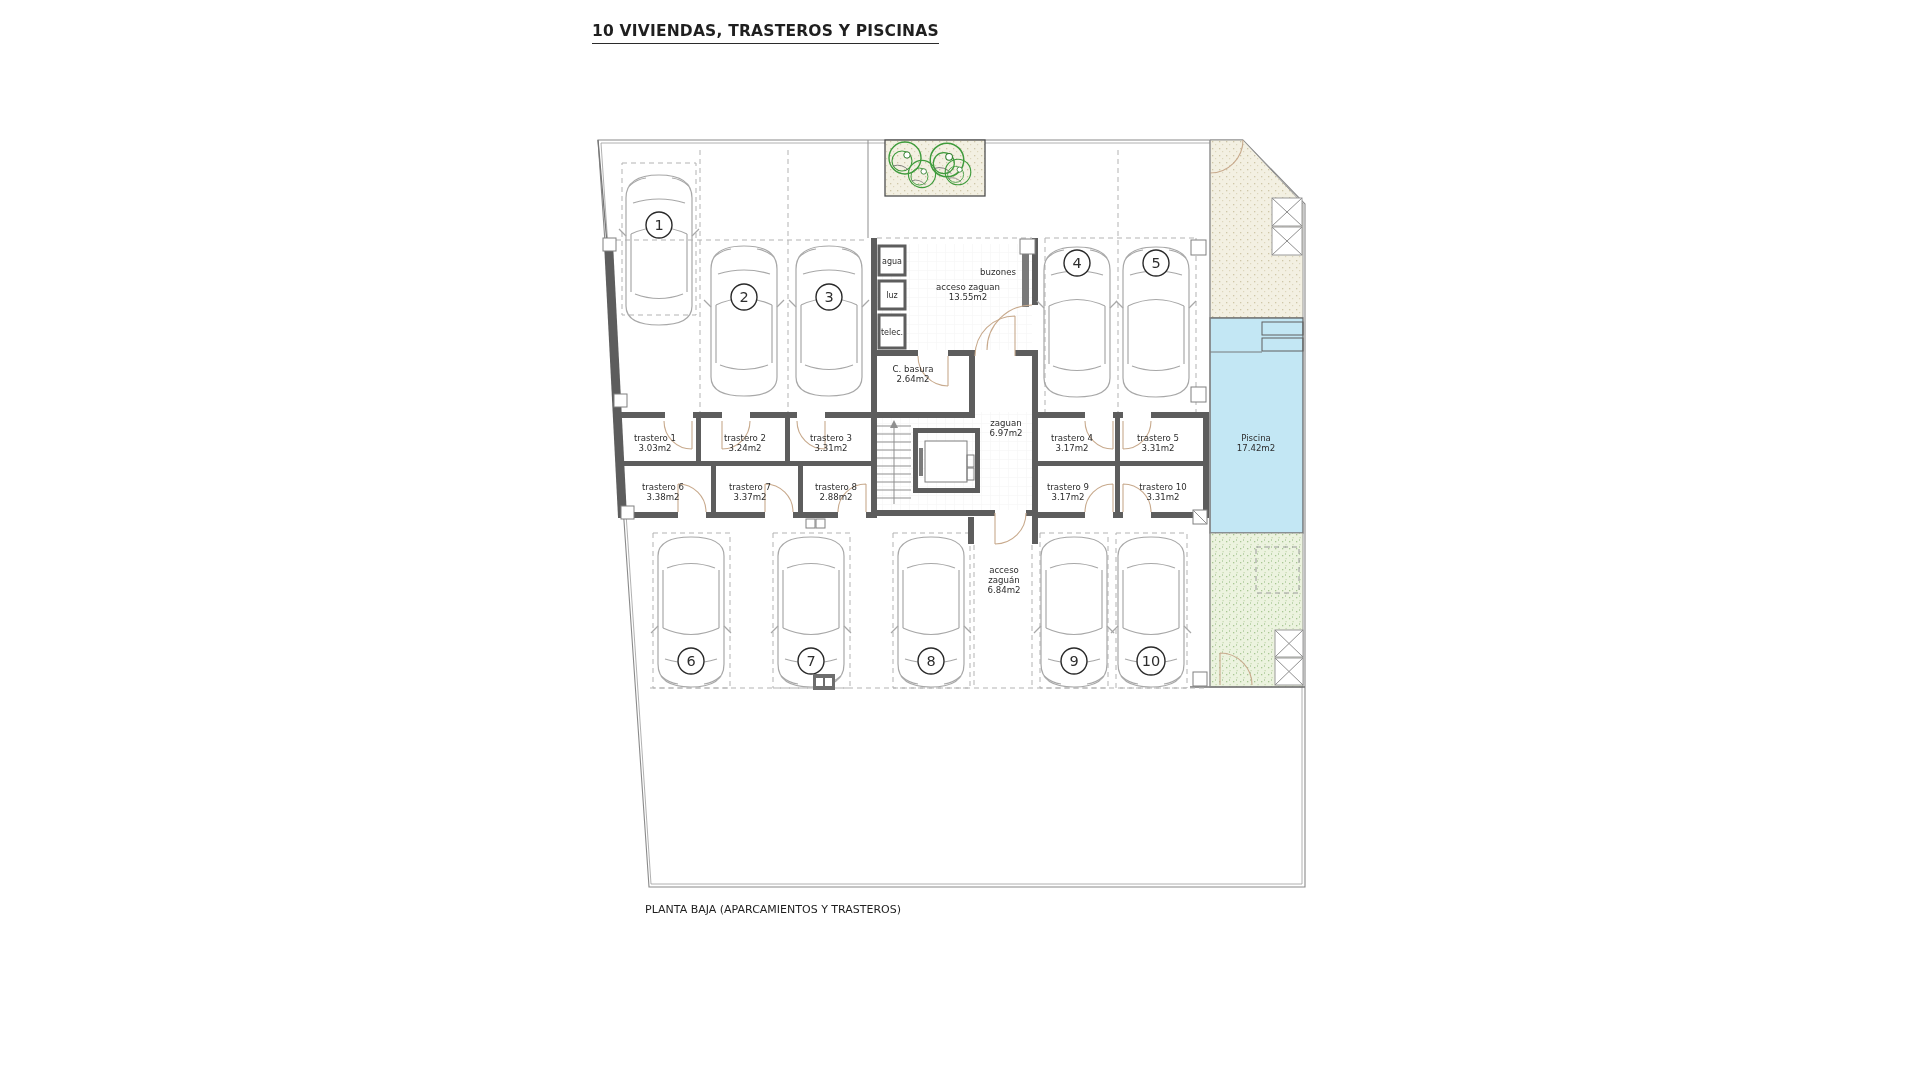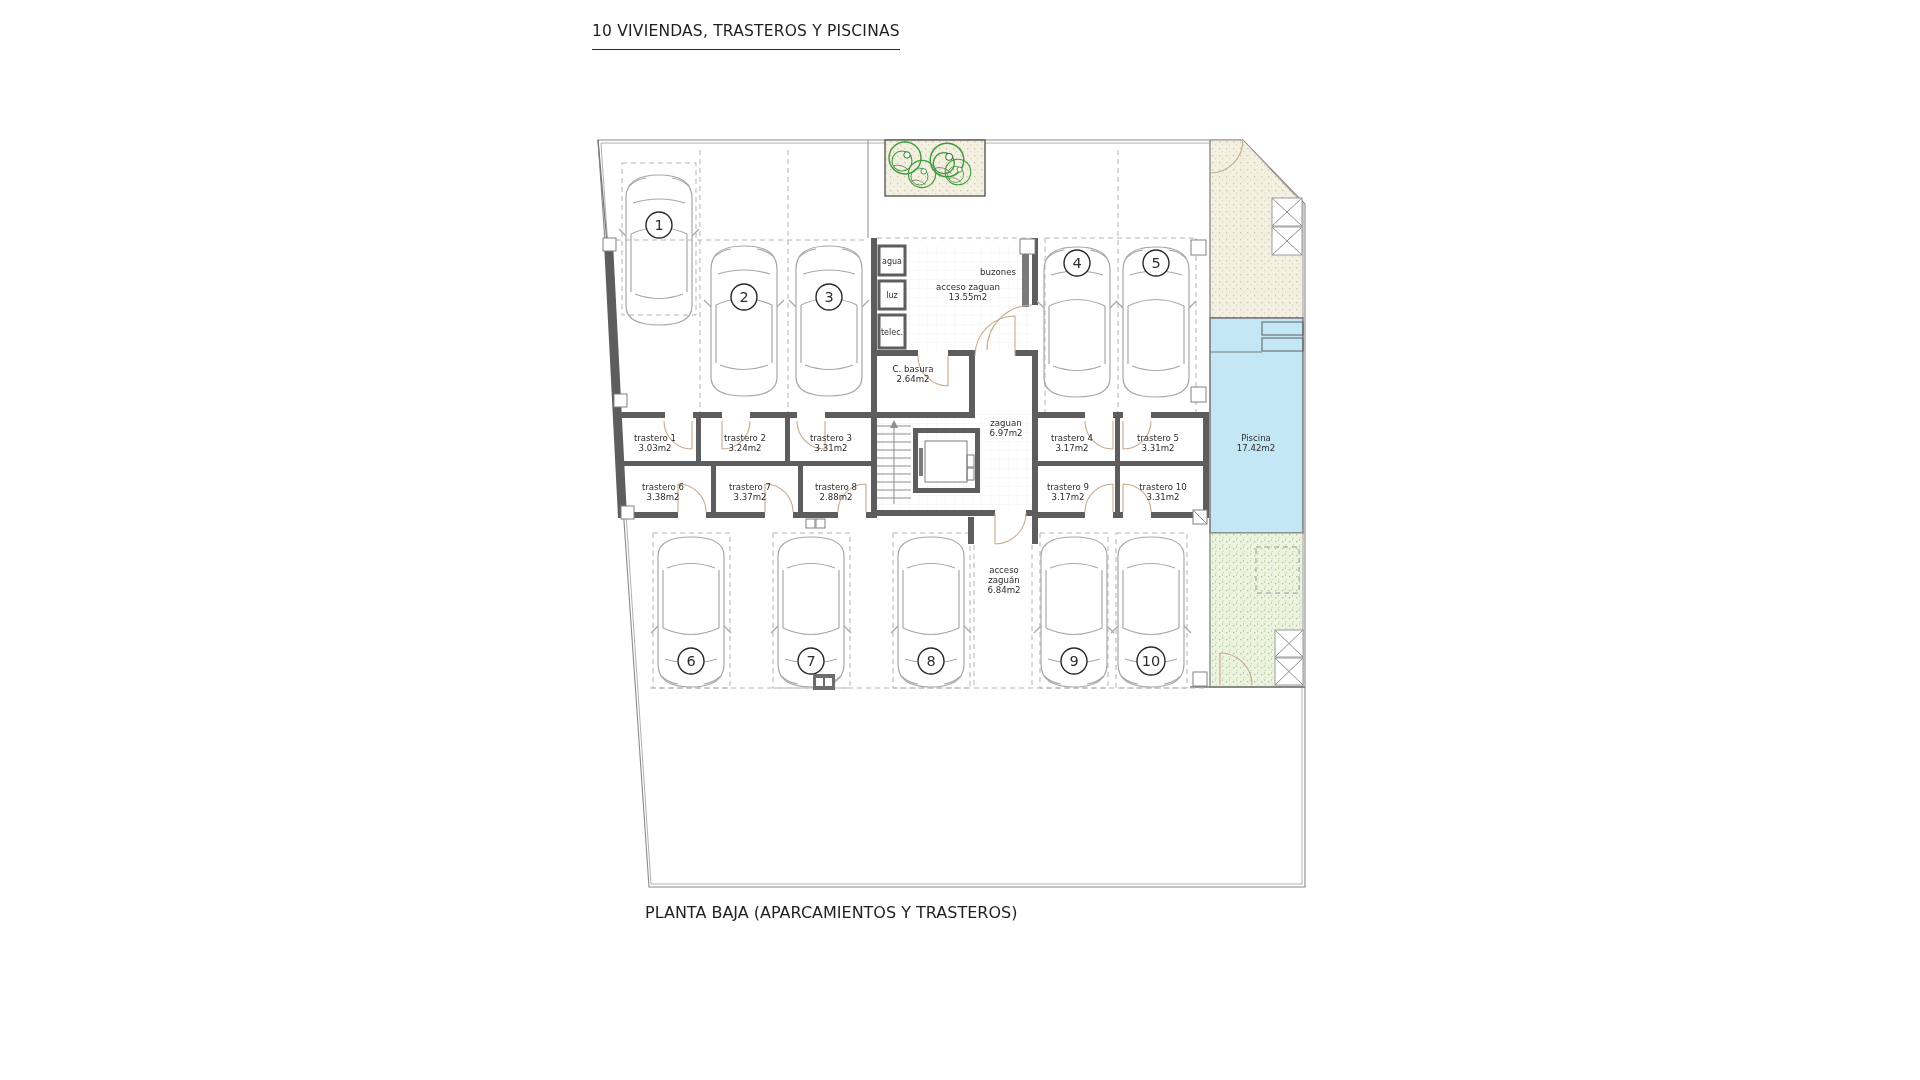--- a/index.html
+++ b/index.html
@@ -1,20 +1,20 @@
 <!DOCTYPE html>
 <html><head>
 <meta charset="utf-8">
 <style>
   html,body{margin:0;padding:0;background:#ffffff;}
   #stage{position:relative;width:1920px;height:1080px;background:#ffffff;overflow:hidden;
          font-family:"DejaVu Sans","Liberation Sans",sans-serif;color:#1f1f1f;}
-  #plan-title{position:absolute;left:592px;top:22px;font-size:15.5px;font-weight:normal;
-              letter-spacing:.2px;border-bottom:1.6px solid #2b2b2b;padding-bottom:9px;white-space:nowrap;}
-  #plan-caption{position:absolute;left:645px;top:903px;font-size:16px;white-space:nowrap;}
+  #plan-title{position:absolute;left:592px;top:22px;font-size:15.5px;font-weight:bold;
+              letter-spacing:.2px;border-bottom:1.6px solid #2b2b2b;padding-bottom:3px;white-space:nowrap;}
+  #plan-caption{position:absolute;left:645px;top:903px;font-size:11px;white-space:nowrap;}
   svg{position:absolute;left:0;top:0;}
   text{font-family:"DejaVu Sans","Liberation Sans",sans-serif;fill:#2d2d2d;}
   .lbl{font-size:8.6px;text-anchor:middle;}
   .lbl-end{font-size:8.6px;text-anchor:end;}
   .num{font-size:14.5px;text-anchor:middle;}
   .wall{fill:#5d5d5d;}
   .thin{stroke:#8f8f8f;stroke-width:1;fill:none;}
   .thin2{stroke:#777;stroke-width:1.3;fill:none;}
   .dash{stroke:#b3b3b3;stroke-width:1;fill:none;stroke-dasharray:5 4;}
   .door{stroke:#c8aa8d;stroke-width:1.1;fill:none;}

